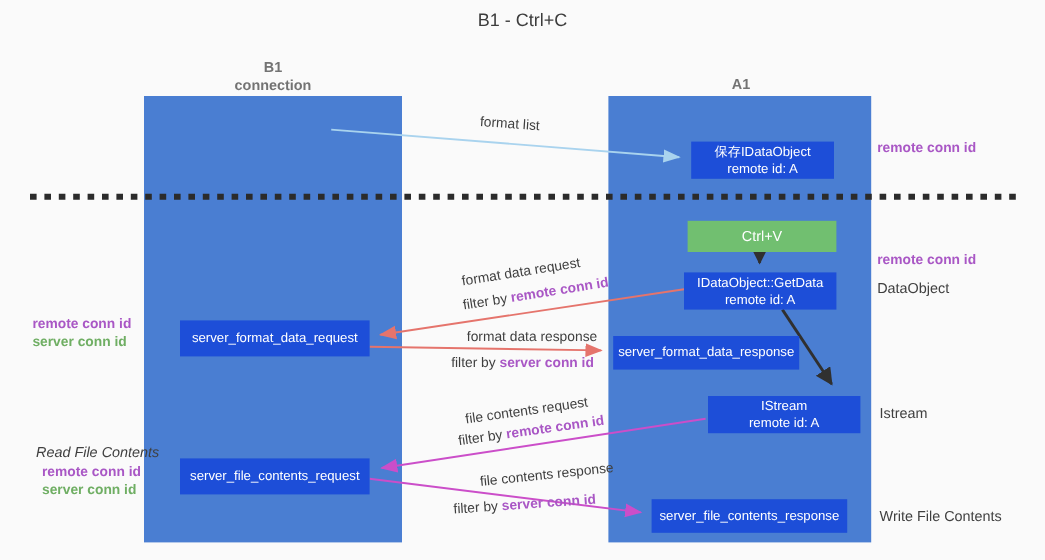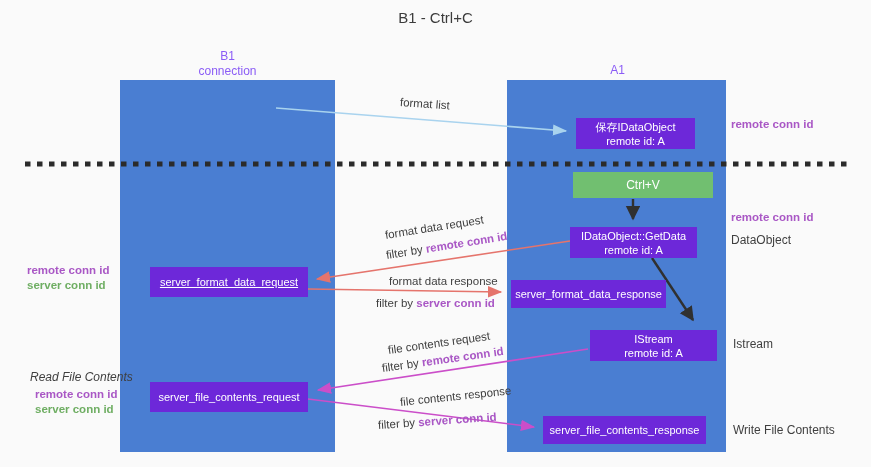--- a/index.html
+++ b/index.html
@@ -2,26 +2,26 @@
 <html><head>
 <meta charset="utf-8">
 <style>
   html,body{margin:0;padding:0;background:#fafafa;}
   #canvas{
     position:relative;width:871px;height:467px;background:#fafafa;overflow:hidden;
     font-family:"Liberation Sans", sans-serif;color:#3f3f3f;
   }
   .title{position:absolute;left:0;right:0;top:7px;text-align:center;font-size:15px;
     line-height:21px;color:#3c3c3c;}
-  .colhead{position:absolute;text-align:center;font-size:12px;color:#8b5cf6;line-height:15px;}
+  .colhead{position:absolute;text-align:center;font-size:12px;color:#737373;line-height:15px;font-weight:bold;}
   .col{position:absolute;background:#4a7ed2;}
   .node{position:absolute;display:flex;flex-direction:column;align-items:center;justify-content:center;
     color:#fff;text-align:center;white-space:nowrap;}
   .green{background:#71bf70;font-size:12px;}
-  .orange{background:#6d28d9;font-size:11px;line-height:14px;}
+  .orange{background:#1d4ed8;font-size:11px;line-height:14px;}
   .lbl{position:absolute;font-size:11.5px;color:#3f3f3f;white-space:nowrap;transform-origin:left center;}
   .lbl.big{font-size:12px;}
   .purple{color:#a957c5;font-weight:bold;}
   .greentx{color:#6fae63;font-weight:bold;}
   svg.overlay{position:absolute;left:0;top:0;pointer-events:none;}
 </style>
 </head>
 <body>
 
 <div id="canvas">
@@ -73,30 +73,30 @@
     <line x1="633" y1="199" x2="633" y2="219" stroke="#303030" stroke-width="2.4" marker-end="url(#mblk)"></line>
     <line x1="652" y1="258" x2="693" y2="320" stroke="#303030" stroke-width="2.4" marker-end="url(#mblk)"></line>
   </svg>
 
 
   <div class="node orange" style="left:576px;top:118px;width:119px;height:31px;">
     <span>保存IDataObject</span>
     <span>remote id: A</span>
   </div>
 
-  <div class="node green" style="left:573px;top:172px;width:140px;height:26px;">
+  <div class="node green" style="left:573px;top:184px;width:124px;height:26px;">
     <span>Ctrl+V</span>
   </div>
 
   <div class="node orange" style="left:570px;top:227px;width:127px;height:31px;">
     <span>IDataObject::GetData</span>
     <span>remote id: A</span>
   </div>
 
-  <div class="node orange" style="left:150px;top:267px;width:158px;height:30px;text-decoration:underline;">
+  <div class="node orange" style="left:150px;top:267px;width:158px;height:30px;">
     <span>server_format_data_request</span>
   </div>
 
   <div class="node orange" style="left:511px;top:280px;width:155px;height:28px;">
     <span>server_format_data_response</span>
   </div>
 
   <div class="node orange" style="left:590px;top:330px;width:127px;height:31px;">
     <span>IStream</span>
     <span>remote id: A</span>

